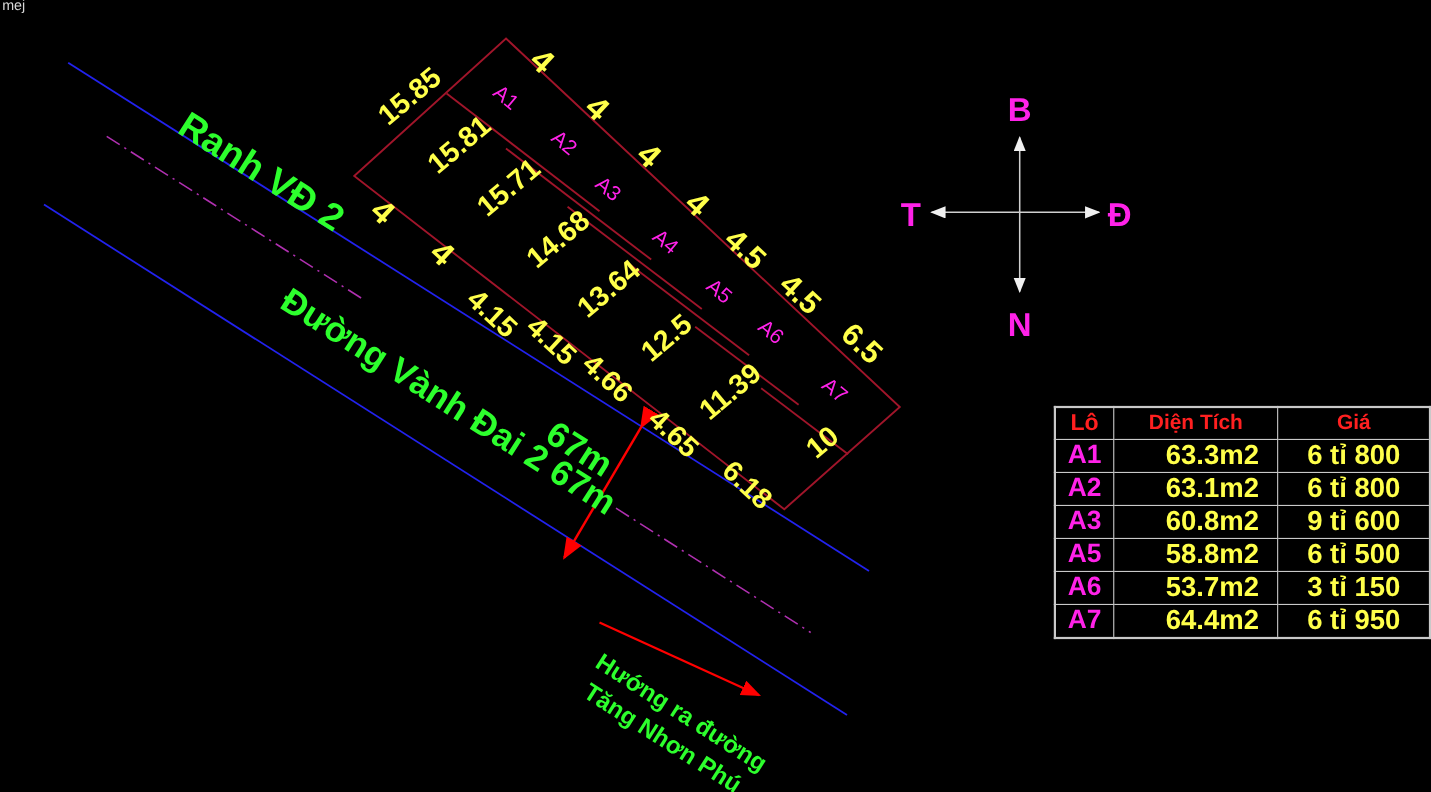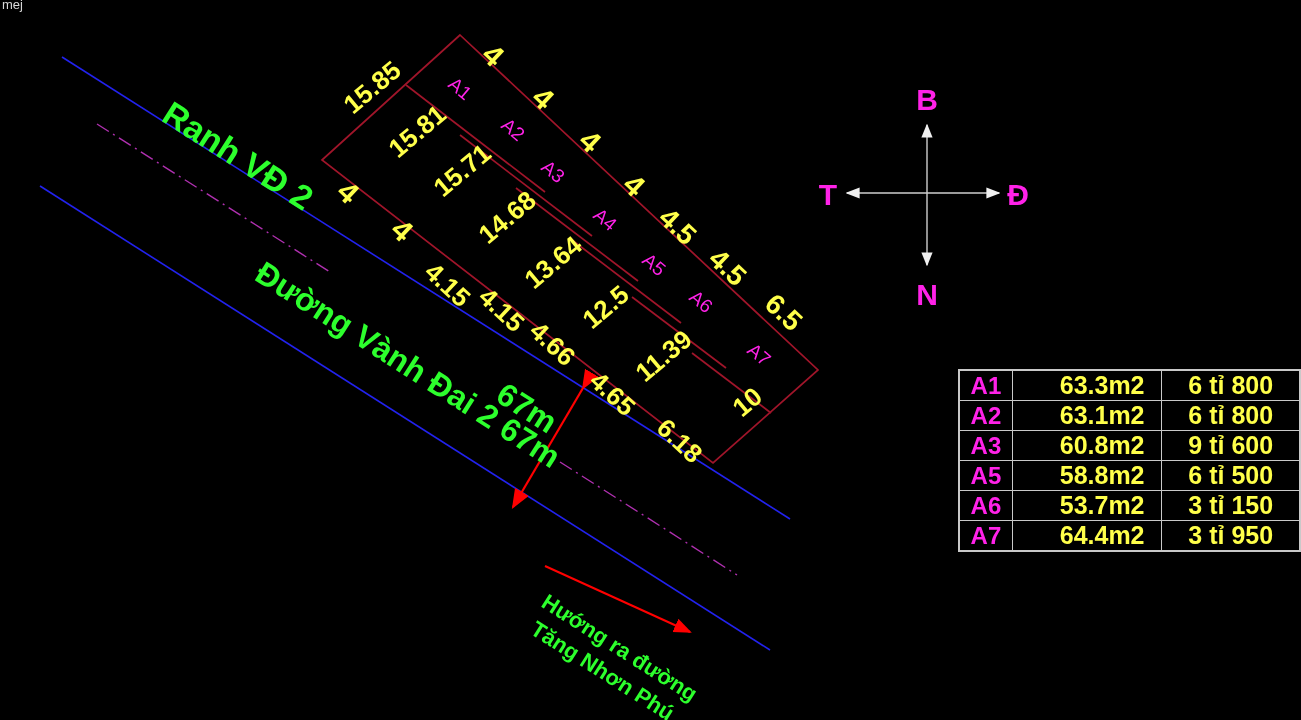--- a/index.html
+++ b/index.html
@@ -140,20 +140,25 @@
       <text x="528" y="333" font-size="26" transform="rotate(43 528 333)">4.66</text>
       <text x="588" y="383" font-size="26" transform="rotate(43 588 383)">4.65</text>
       <text x="655" y="430" font-size="26" transform="rotate(43 655 430)">6.18</text>
     </g>
 
     <text x="494" y="400" fill="#2dff2d" font-size="32" font-weight="bold" font-family="Liberation Sans, sans-serif" transform="rotate(32.5 494 400)">67m</text>
   </svg>
 
   <table id="price-table">
     <tbody>
+      <tr class="hdr">
+        <td class="c-lo">Lô</td>
+        <td>Diện Tích</td>
+        <td>Giá</td>
+      </tr>
       <tr>
         <td class="c-lo">A1</td>
         <td class="c-area">63.3m2</td>
         <td class="c-price">6 tỉ 800</td>
       </tr>
       <tr>
         <td class="c-lo">A2</td>
         <td class="c-area">63.1m2</td>
         <td class="c-price">6 tỉ 800</td>
       </tr>
@@ -168,18 +173,18 @@
         <td class="c-price">6 tỉ 500</td>
       </tr>
       <tr>
         <td class="c-lo">A6</td>
         <td class="c-area">53.7m2</td>
         <td class="c-price">3 tỉ 150</td>
       </tr>
       <tr>
         <td class="c-lo">A7</td>
         <td class="c-area">64.4m2</td>
-        <td class="c-price">3 tỉ 950</td>
+        <td class="c-price">6 tỉ 950</td>
       </tr>
     </tbody>
   </table>
 
 </div>
 
 </body></html>

